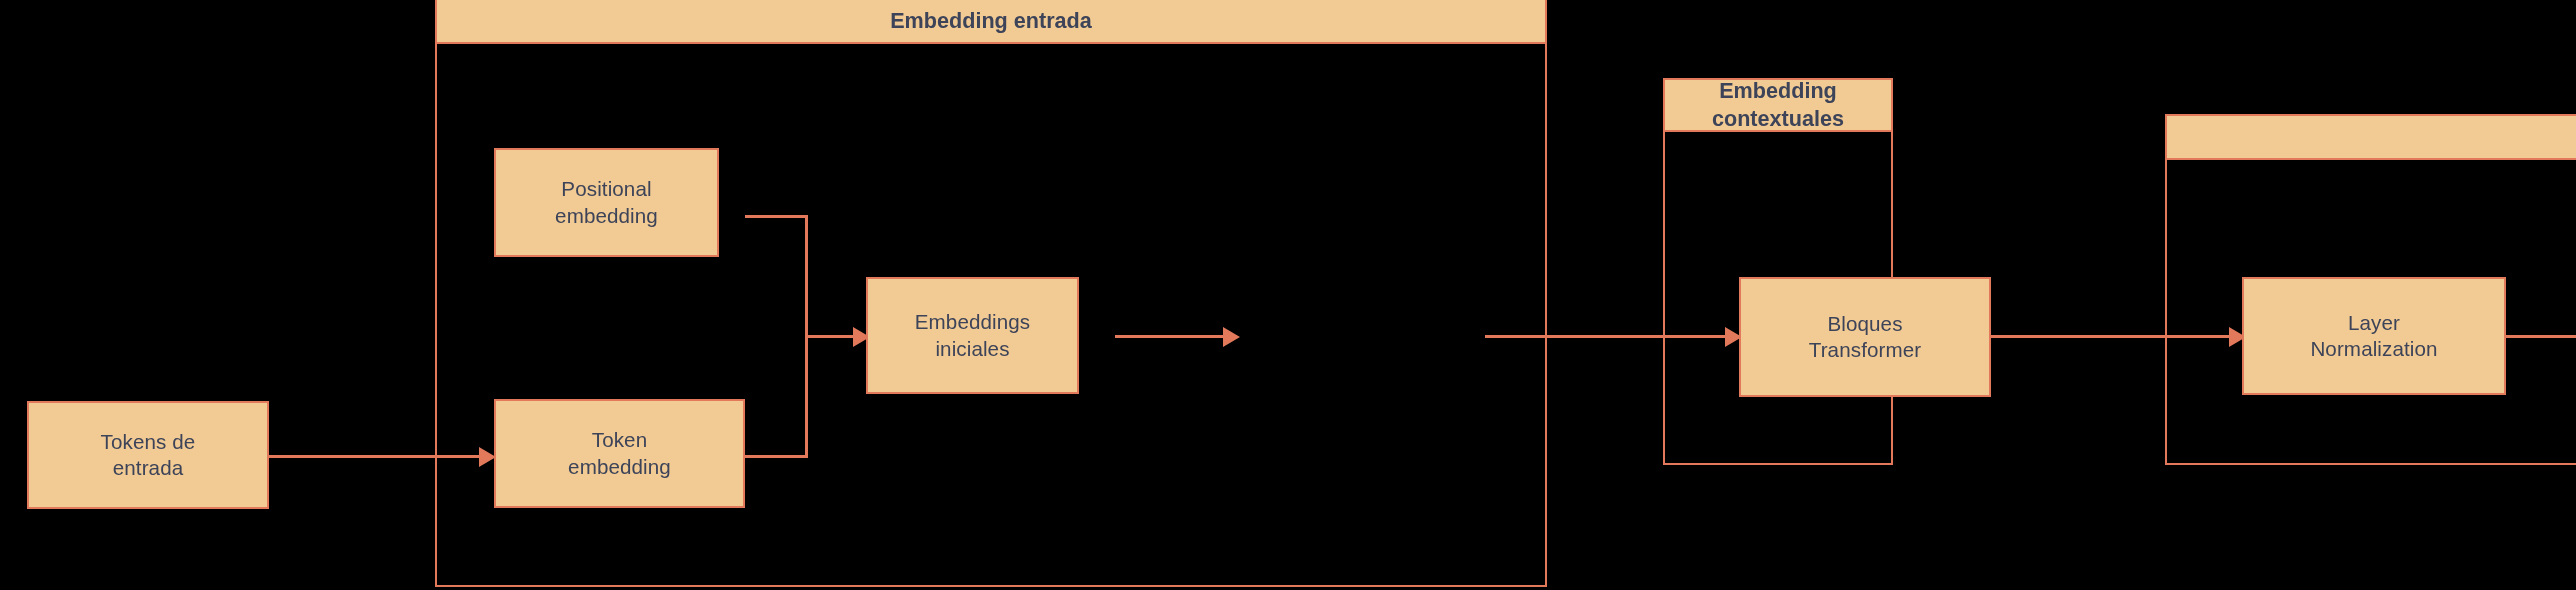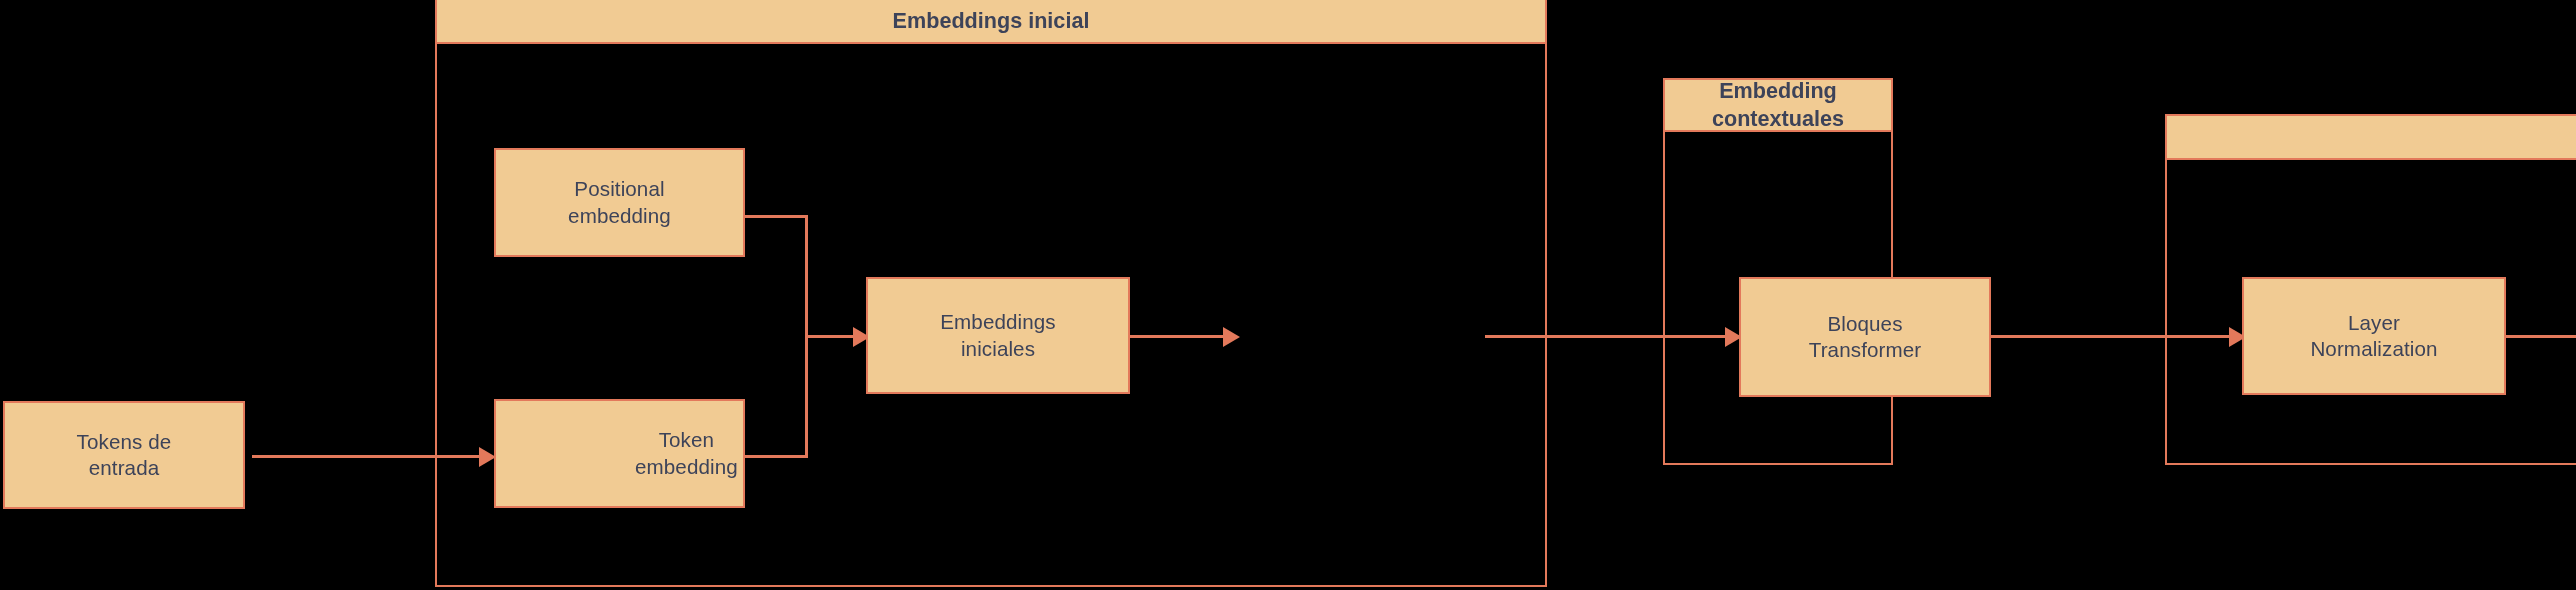--- a/index.html
+++ b/index.html
@@ -91,21 +91,21 @@
     z-index: 4;
   }
 </style>
 </head>
 <body>
 
 <div id="stage">
 
   <div class="group" style="left:435px; top:0px; width:1112px; height:587px;"></div>
   <div class="group-header" style="left:435px; top:-2.1px; width:1112px; height:46px;">
-    <span class="label">Embeddings inicial</span>
+    <span class="label">Embedding entrada</span>
   </div>
 
   <div class="group" style="left:1663px; top:78px; width:230px; height:387px;"></div>
   <div class="group-header" style="left:1663px; top:78px; width:230px; height:54px;">
     <span class="label">Embedding
 contextuales</span>
   </div>
 
   <div class="group" style="left:2165px; top:114px; width:1239px; height:351px;"></div>
   <div class="group-header" style="left:2165px; top:114px; width:1239px; height:46px;">
@@ -128,36 +128,36 @@
   <div class="arrowhead" style="left:1223px; top:327px;"></div>
 
   <div class="hline" style="left:1485px; top:335px; width:247px;"></div>
   <div class="arrowhead" style="left:1725px; top:327px;"></div>
 
   <div class="hline" style="left:1990px; top:335px; width:246px;"></div>
   <div class="arrowhead" style="left:2229px; top:327px;"></div>
 
   <div class="hline" style="left:2505px; top:335px; width:100px;"></div>
 
-  <div class="node" style="left:3px; top:401px; width:242px; height:108px;">
+  <div class="node" style="left:27px; top:401px; width:242px; height:108px;">
     <span class="label">Tokens de
 entrada</span>
   </div>
 
-  <div class="node" style="left:494px; top:148px; width:251px; height:109px;">
+  <div class="node" style="left:494px; top:148px; width:225px; height:109px;">
     <span class="label">Positional
 embedding</span>
   </div>
 
-  <div class="node" style="left:494px; top:399px; width:251px; height:109px;justify-content:flex-end;">
+  <div class="node" style="left:494px; top:399px; width:251px; height:109px;">
     <span class="label">Token
 embedding</span>
   </div>
 
-  <div class="node" style="left:866px; top:277px; width:264px; height:117px;">
+  <div class="node" style="left:866px; top:277px; width:213px; height:117px;">
     <span class="label">Embeddings
 iniciales</span>
   </div>
 
 
   <div class="node" style="left:1739px; top:277px; width:252px; height:120px;">
     <span class="label">Bloques
 Transformer</span>
   </div>
 

